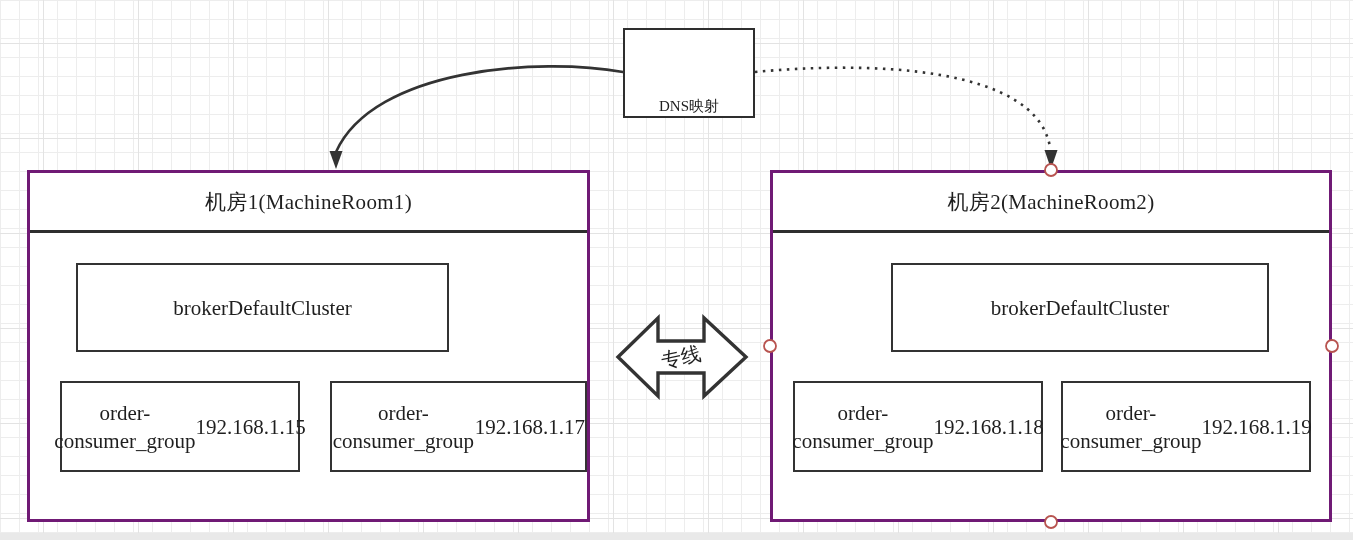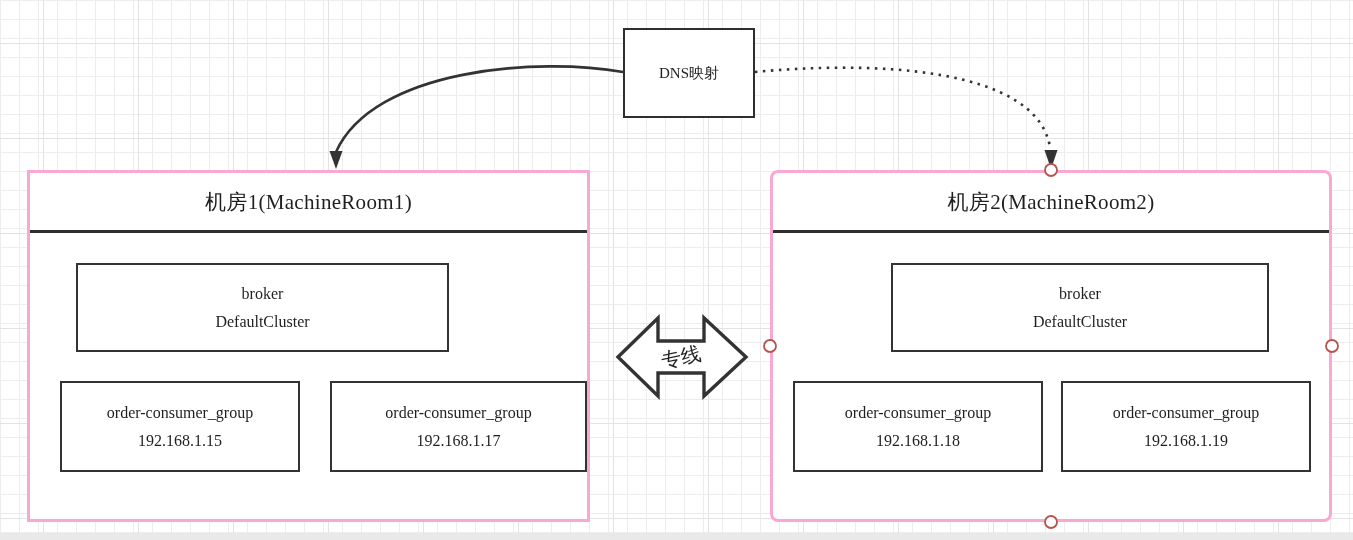--- a/index.html
+++ b/index.html
@@ -26,63 +26,63 @@
     position: absolute;
     left: 0; top: 533px;
     width: 1353px; height: 7px;
     background: #e9e9e9;
   }
   .room {
     position: absolute;
     top: 170px;
     height: 352px;
     box-sizing: border-box;
-    border: 3px solid #f9a8d4;
+    border: 3px solid #701a75;
     background: #ffffff;
   }
   .room.left  { left: 27px;  width: 563px; }
-  .room.right { left: 770px; width: 562px; border-radius: 8px; }
+  .room.right { left: 770px; width: 562px; }
   .room-header {
     box-sizing: border-box;
     height: 60px;
     border-bottom: 3px solid #2e2e2e;
     display: flex;
     align-items: center;
     justify-content: center;
     font-size: 21px;
     letter-spacing: 0.3px;
   }
   .inner-box {
     position: absolute;
     box-sizing: border-box;
     border: 2px solid #333333;
     background: #ffffff;
     display: flex;
-    flex-direction: column;
+    flex-direction: row;
     align-items: center;
     justify-content: center;
     text-align: center;
-    font-size: 16px;
+    font-size: 21px;
     line-height: 28px;
   }
   .room.left  .broker { left: 46px;  top: 90px; width: 373px; height: 89px; }
   .room.right .broker { left: 118px; top: 90px; width: 378px; height: 89px; }
   .room.left  .consumer-1 { left: 30px;  top: 208px; width: 240px; height: 91px; }
   .room.left  .consumer-2 { left: 300px; top: 208px; width: 257px; height: 91px; }
   .room.right .consumer-1 { left: 20px;  top: 208px; width: 250px; height: 91px; }
   .room.right .consumer-2 { left: 288px; top: 208px; width: 250px; height: 91px; }
   .dns-box {
     position: absolute;
     left: 623px; top: 28px;
     width: 132px; height: 90px;
     box-sizing: border-box;
     border: 2.5px solid #2e2e2e;
     background: #ffffff;
     display: flex;
-    align-items: center;
+    align-items: flex-end;
     justify-content: center;
     font-size: 15px;
   }
   svg.overlay {
     position: absolute;
     left: 0; top: 0;
     width: 1353px; height: 540px;
     z-index: 5;
   }
 </style>

